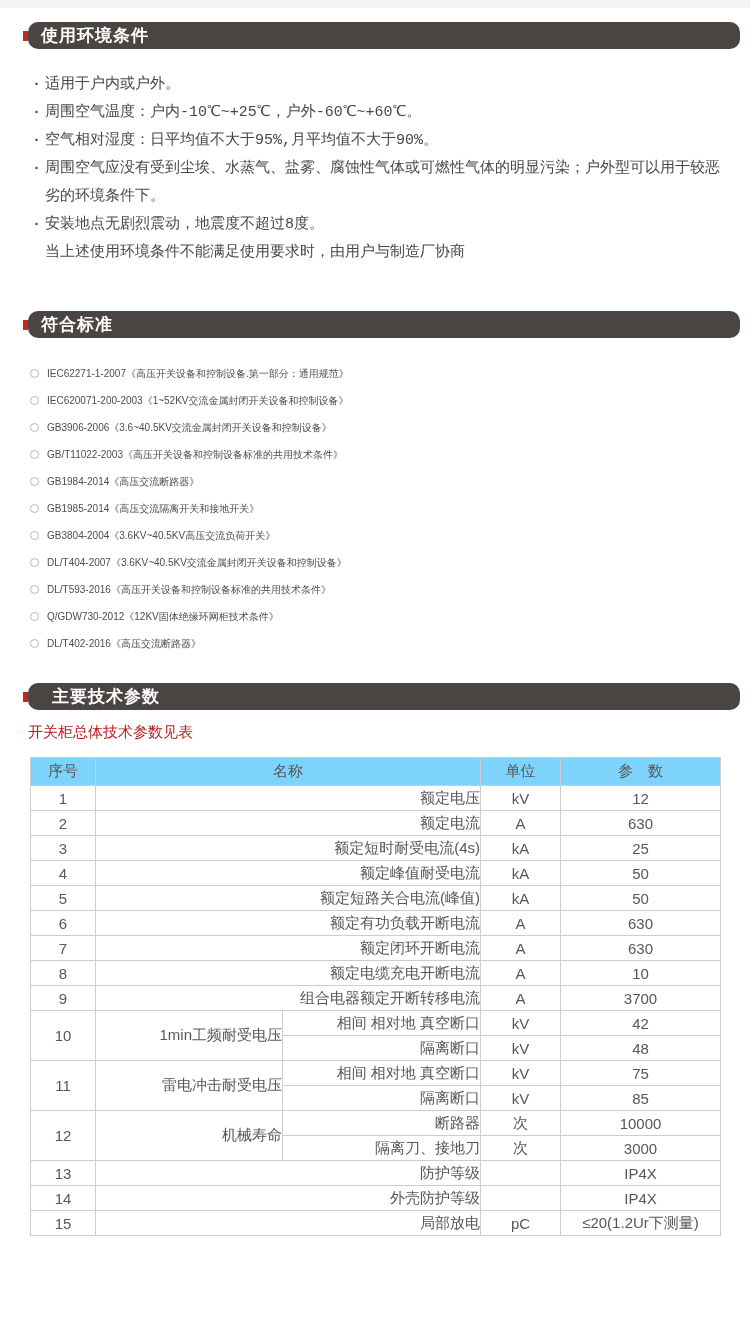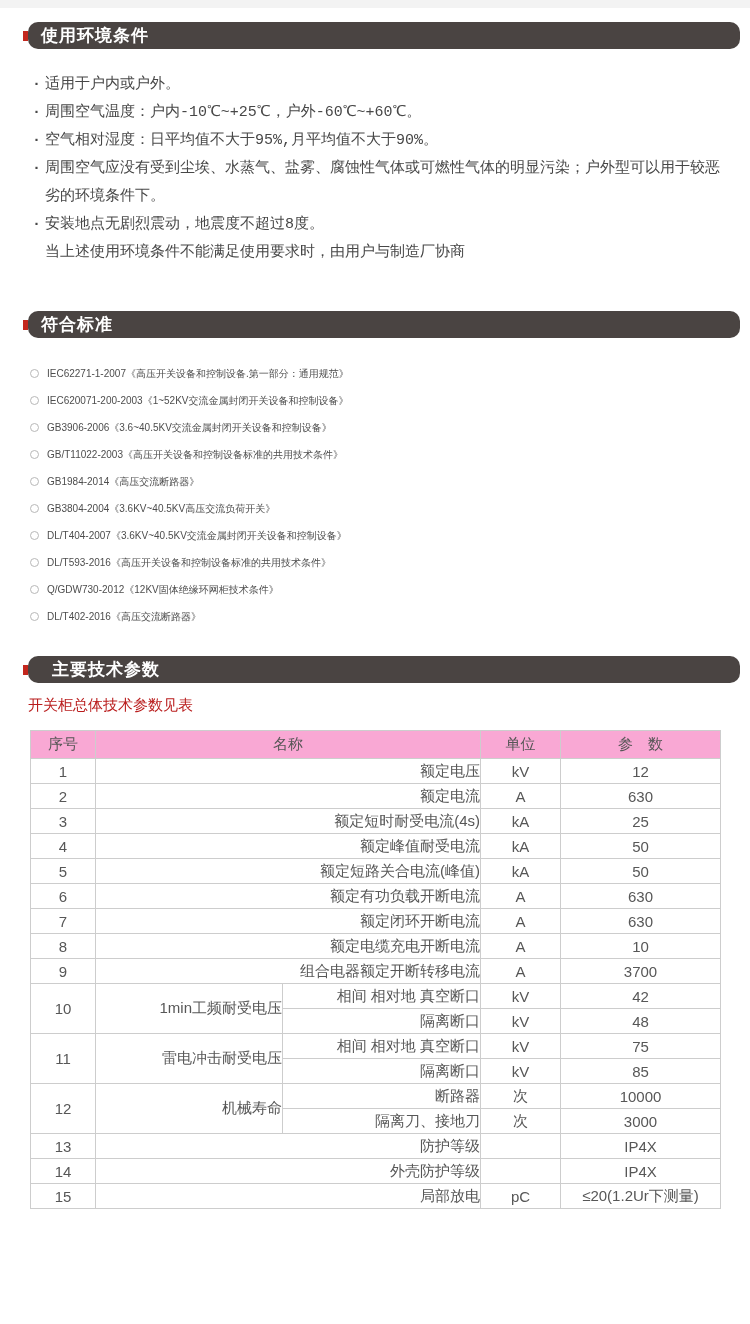--- a/index.html
+++ b/index.html
@@ -65,21 +65,21 @@
   .table-caption{
     margin:12px 0 0 28px;
     font-size:15px;color:#b91c1c;line-height:20px;
   }
   table.params{
     border-collapse:collapse;table-layout:fixed;
     margin:15px 0 0 30px;width:690px;
     color:var(--table-text);
   }
   table.params th{
-    background:#f9a8d4;height:28px;
+    background:#7dd3fc;height:28px;
     font-weight:normal;font-size:15px;color:#565656;
     border:1px solid var(--border);
     text-align:center;
   }
   table.params td{
     height:25px;font-size:15px;
     border:1px solid var(--border);
     text-align:center;
     padding:0;
     background:#fff;
@@ -107,20 +107,21 @@
 
 <div class="banner banner-std">
   <span>符合标准</span>
 </div>
 <ul class="std-list">
     <li>IEC62271-1-2007《高压开关设备和控制设备.第一部分：通用规范》</li>
     <li>IEC620071-200-2003《1~52KV交流金属封闭开关设备和控制设备》</li>
     <li>GB3906-2006《3.6~40.5KV交流金属封闭开关设备和控制设备》</li>
     <li>GB/T11022-2003《高压开关设备和控制设备标准的共用技术条件》</li>
     <li>GB1984-2014《高压交流断路器》</li>
+    <li>GB1985-2014《高压交流隔离开关和接地开关》</li>
     <li>GB3804-2004《3.6KV~40.5KV高压交流负荷开关》</li>
     <li>DL/T404-2007《3.6KV~40.5KV交流金属封闭开关设备和控制设备》</li>
     <li>DL/T593-2016《高压开关设备和控制设备标准的共用技术条件》</li>
     <li>Q/GDW730-2012《12KV固体绝缘环网柜技术条件》</li>
     <li>DL/T402-2016《高压交流断路器》</li>
   </ul>
 
 <div class="banner banner-par">
   <span>主要技术参数</span>
 </div>

